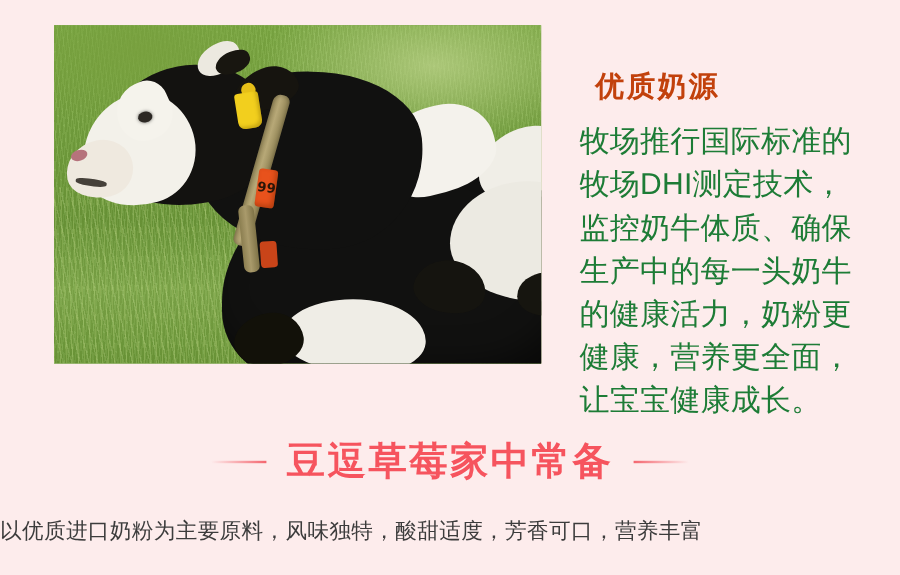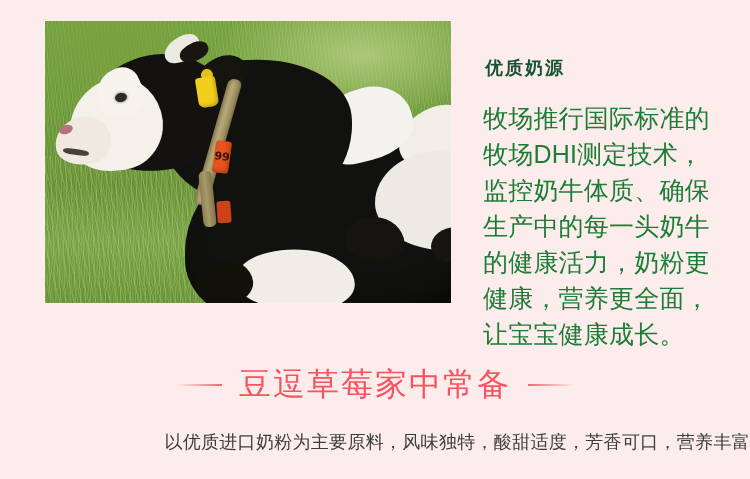--- a/index.html
+++ b/index.html
@@ -236,26 +236,26 @@
     left: 172px; top: 180px; width: 14px; height: 22px;
     background: #d9491a;
     border-radius: 3px;
     transform: rotate(-4deg);
     opacity: .92;
   }
 
   
   .milk-title {
     position: absolute;
-    left: 485px;
+    left: 496px;
     top: 56px;
-    font-size: 18px;
+    font-size: 24px;
     font-weight: bold;
     letter-spacing: 2px;
-    color: #14532d;
+    color: #c2410c;
     -webkit-text-stroke: 3px #fdecec;
     paint-order: stroke fill;
     text-shadow:
        2px 0 #fdecec, -2px 0 #fdecec, 0 2px #fdecec, 0 -2px #fdecec,
        1.5px 1.5px #fdecec, -1.5px 1.5px #fdecec, 1.5px -1.5px #fdecec, -1.5px -1.5px #fdecec;
     white-space: nowrap;
   }
   .milk-body {
     position: absolute;
     left: 483px;
@@ -283,33 +283,33 @@
   .rule {
     width: 46px;
     height: 2px;
     background: linear-gradient(90deg, rgba(244,110,118,0), #f4666f);
   }
   .rule.right {
     background: linear-gradient(90deg, #f4666f, rgba(244,110,118,0));
   }
   .headline {
     font-size: 32px;
-    font-weight: normal;
+    font-weight: bold;
     color: #f6545e;
     letter-spacing: 2px;
     white-space: nowrap;
   }
 
   
   .subcaption {
     position: absolute;
     left: 0;
     top: 430px;
     width: 750px;
-    text-align: right;
+    text-align: left;
     font-size: 18px;
     color: #3c3c3c;
     letter-spacing: .3px;
     white-space: nowrap;
   }
 </style>
 </head>
 <body>
 
 <div id="page">

